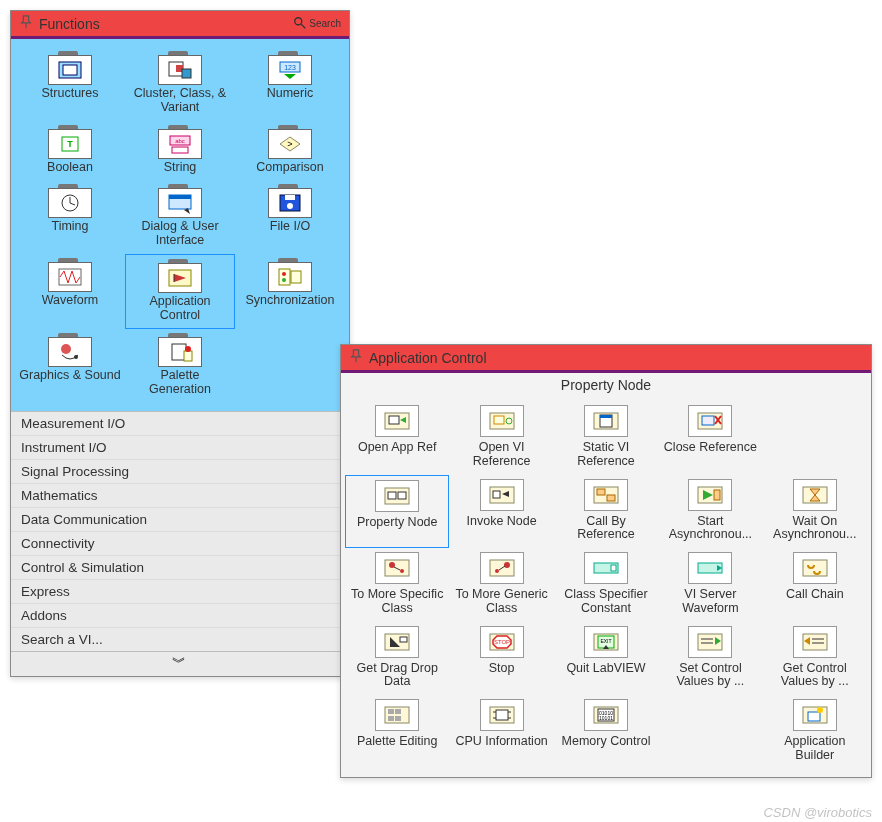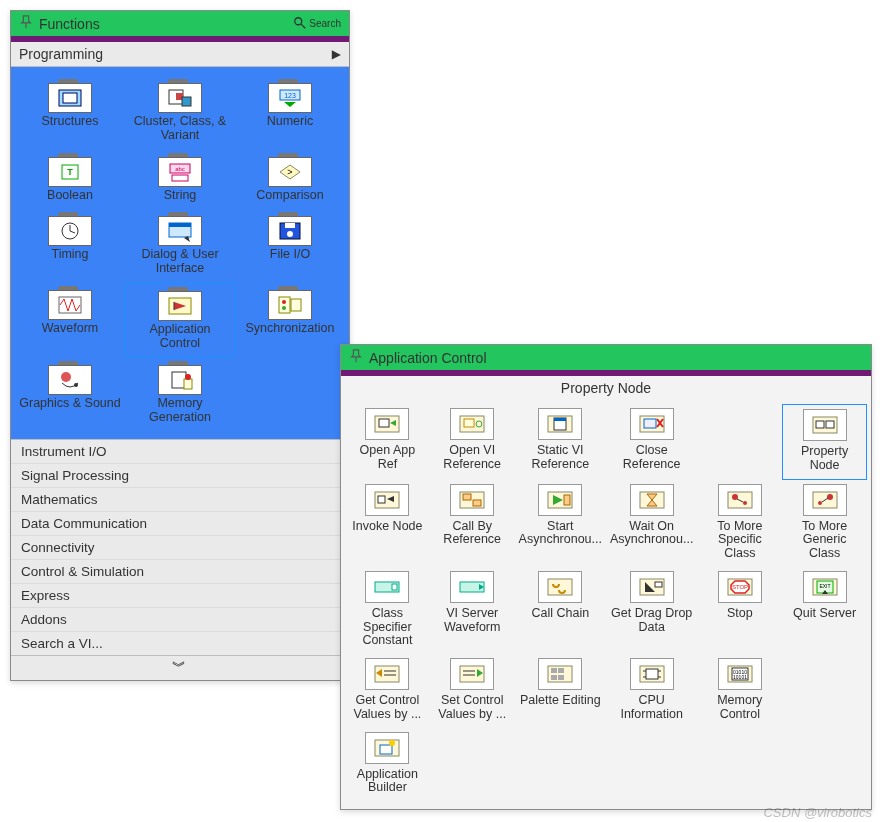--- a/index.html
+++ b/index.html
@@ -1,28 +1,28 @@
 <!DOCTYPE html>
 <html><head>
 <meta charset="utf-8">
 <style>
   * { box-sizing: border-box; font-family: "Segoe UI", Arial, sans-serif; }
   body { margin: 0; background: #fff; width: 882px; height: 822px; position: relative; color: #333; }
   .panel { position: absolute; border: 1px solid #8a8a8a; background: #fff; box-shadow: 0 2px 6px rgba(0,0,0,0.15); }
   .functions-panel { left: 10px; top: 10px; width: 340px; }
   .appctrl-panel { left: 340px; top: 344px; width: 532px; }
-  .panel-header { background: #22c55e; border-bottom: 6px solid #701a75; padding: 4px 8px; display: flex; align-items: center; gap: 6px; font-size: 14px; }
+  .panel-header { background: #ef4444; border-bottom: 3px solid #701a75; padding: 4px 8px; display: flex; align-items: center; gap: 6px; font-size: 14px; }
   .panel-header .title { flex: 1; }
   .search-box { display: flex; align-items: center; gap: 2px; font-size: 10px; }
   .subheader { background: #eaeaea; border-bottom: 1px solid #bdbdbd; padding: 4px 8px; font-size: 14px; display: flex; align-items: center; }
   .subheader .arrow { margin-left: auto; font-size: 12px; }
   .subfooter { background: #eaeaea; border-top: 1px solid #bdbdbd; text-align: center; font-size: 14px; padding: 2px 0 4px; letter-spacing: 2px; }
-  .grid { display: grid; gap: 0; padding: 8px 4px; background: #3b82f6; }
+  .grid { display: grid; gap: 0; padding: 8px 4px; background: #7dd3fc; }
   .functions-grid { grid-template-columns: repeat(3, 1fr); }
-  .appctrl-grid { grid-template-columns: repeat(6, 1fr); background: #f3f3f3; }
+  .appctrl-grid { grid-template-columns: repeat(5, 1fr); background: #f3f3f3; }
   .cell { display: flex; flex-direction: column; align-items: center; justify-content: flex-start; padding: 4px 4px 6px; text-align: center; }
   .cell .icon-box { width: 44px; height: 32px; background: #fff; border: 1px solid #999; display: flex; align-items: center; justify-content: center; margin-bottom: 2px; position: relative; }
   .folder { width: 44px; height: 34px; position: relative; }
   .folder::before { content: ""; position: absolute; left: 10px; top: 0; width: 20px; height: 5px; background: #777; border-radius: 2px 2px 0 0; }
   .folder-body { position: absolute; left: 0; top: 4px; width: 44px; height: 30px; background: #fff; border: 1px solid #666; display: flex; align-items: center; justify-content: center; }
   .cell-label { font-size: 12.5px; line-height: 1.1; margin-top: 2px; max-width: 108px; }
   .selected { border: 1px solid #1e90ff; }
   .cat-list { background: #eaeaea; border-top: 1px solid #bdbdbd; }
   .cat-item { padding: 4px 10px; font-size: 13.5px; border-bottom: 1px solid #dcdcdc; }
   .cat-item:last-child { border-bottom: none; }
@@ -45,24 +45,20 @@
     <span class="search-box">
       <span class="search-icon">
         <svg viewBox="0 0 16 16">
             <circle cx="6" cy="6" r="4" stroke="#333" fill="none" stroke-width="1.5"></circle>
             <line x1="9" y1="9" x2="14" y2="14" stroke="#333" stroke-width="1.5"></line>
           </svg>
       </span>
       <span>Search</span>
     </span>
   </div>
-  <div class="subheader">
-    <span>Programming</span>
-    <span class="arrow">▶</span>
-  </div>
   <div class="grid functions-grid" id="functions-grid">
       <div class="cell">
     <div class="folder">
       <div class="folder-body">
             <svg width="28" height="22" viewBox="0 0 28 22">
               <rect x="3" y="3" width="22" height="16" fill="#9adfff" stroke="#006"></rect>
               <rect x="7" y="6" width="14" height="10" fill="#fff" stroke="#006"></rect>
             </svg>
           </div>
     </div>
@@ -213,24 +209,25 @@
       <div class="cell">
     <div class="folder">
       <div class="folder-body">
             <svg width="28" height="22" viewBox="0 0 28 22">
               <rect x="6" y="3" width="14" height="16" fill="#fff" stroke="#333"></rect>
               <rect x="18" y="10" width="8" height="10" fill="#ffd" stroke="#880"></rect>
               <circle cx="22" cy="8" r="3" fill="#d22"></circle>
             </svg>
           </div>
     </div>
-    <div class="cell-label">Memory Generation</div>
+    <div class="cell-label">Palette Generation</div>
       </div>
     </div>
   <div class="cat-list" id="cat-list">
+      <div class="cat-item">Measurement I/O</div>
       <div class="cat-item">Instrument I/O</div>
       <div class="cat-item">Signal Processing</div>
       <div class="cat-item">Mathematics</div>
       <div class="cat-item">Data Communication</div>
       <div class="cat-item">Connectivity</div>
       <div class="cat-item">Control &amp; Simulation</div>
       <div class="cat-item">Express</div>
       <div class="cat-item">Addons</div>
       <div class="cat-item">Search a VI...</div>
     </div>
@@ -412,43 +409,43 @@
       </div>
       <div class="cell">
       <div class="icon-box">
           <svg width="30" height="22" viewBox="0 0 30 22">
             <rect x="3" y="3" width="24" height="16" fill="#fff8d8" stroke="#886"></rect>
             <rect x="7" y="5" width="16" height="12" fill="#e2ffe2" stroke="#0a0"></rect>
             <text x="15" y="12" font-size="5" text-anchor="middle">EXIT</text>
             <polygon points="15,14 12,18 18,18" fill="#333"></polygon>
           </svg>
         </div>
-      <div class="cell-label">Quit Server</div>
+      <div class="cell-label">Quit LabVIEW</div>
+      </div>
+      <div class="cell">
+      <div class="icon-box">
+          <svg width="30" height="22" viewBox="0 0 30 22">
+            <rect x="3" y="3" width="24" height="16" fill="#fff8d8" stroke="#886"></rect>
+            <line x1="6" y1="8" x2="18" y2="8" stroke="#333"></line>
+            <line x1="6" y1="12" x2="18" y2="12" stroke="#333"></line>
+            <polygon points="20,6 26,10 20,14" fill="#3a3"></polygon>
+          </svg>
+        </div>
+      <div class="cell-label">Set Control Values by ...</div>
       </div>
       <div class="cell">
       <div class="icon-box">
           <svg width="30" height="22" viewBox="0 0 30 22">
             <rect x="3" y="3" width="24" height="16" fill="#fff8d8" stroke="#886"></rect>
             <line x1="12" y1="8" x2="24" y2="8" stroke="#333"></line>
             <line x1="12" y1="12" x2="24" y2="12" stroke="#333"></line>
             <polygon points="10,6 4,10 10,14" fill="#c80"></polygon>
           </svg>
         </div>
       <div class="cell-label">Get Control Values by ...</div>
-      </div>
-      <div class="cell">
-      <div class="icon-box">
-          <svg width="30" height="22" viewBox="0 0 30 22">
-            <rect x="3" y="3" width="24" height="16" fill="#fff8d8" stroke="#886"></rect>
-            <line x1="6" y1="8" x2="18" y2="8" stroke="#333"></line>
-            <line x1="6" y1="12" x2="18" y2="12" stroke="#333"></line>
-            <polygon points="20,6 26,10 20,14" fill="#3a3"></polygon>
-          </svg>
-        </div>
-      <div class="cell-label">Set Control Values by ...</div>
       </div>
       <div class="cell">
       <div class="icon-box">
           <svg width="30" height="22" viewBox="0 0 30 22">
             <rect x="3" y="3" width="24" height="16" fill="#fff8d8" stroke="#886"></rect>
             <rect x="6" y="5" width="6" height="5" fill="#aaa"></rect>
             <rect x="13" y="5" width="6" height="5" fill="#aaa"></rect>
             <rect x="6" y="12" width="6" height="5" fill="#aaa"></rect>
             <rect x="13" y="12" width="6" height="5" fill="#aaa"></rect>
           </svg>

